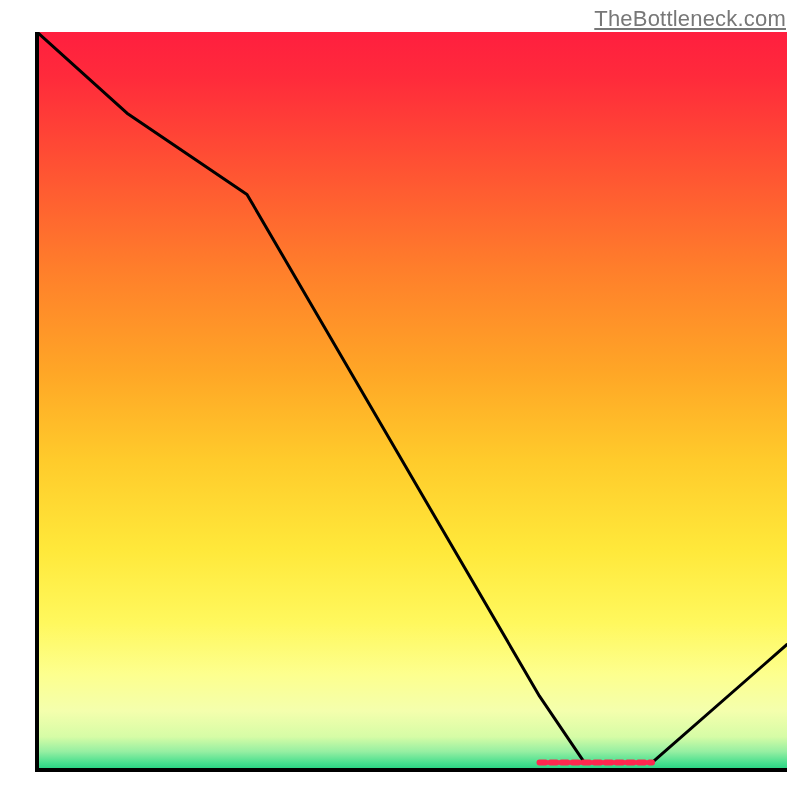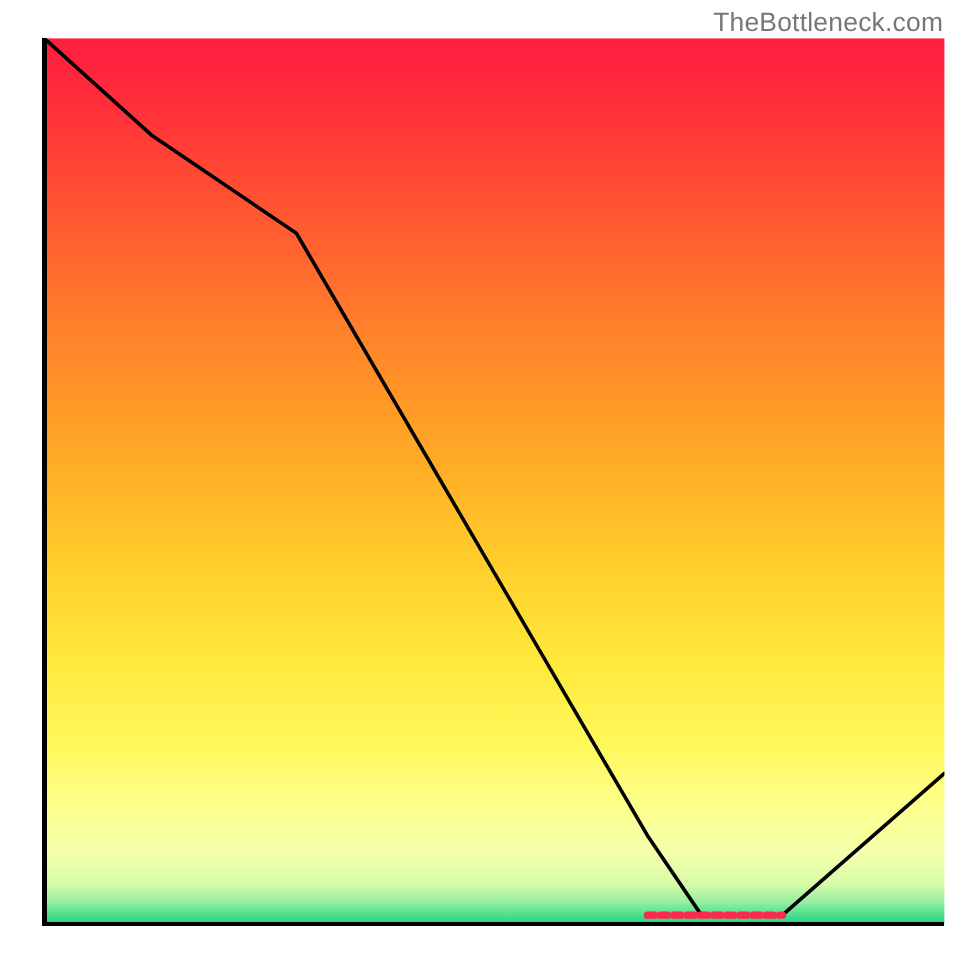--- a/index.html
+++ b/index.html
@@ -16,20 +16,21 @@
     height: 800px;
   }
   .watermark {
     position: absolute;
     top: 6px;
     right: 14px;
     color: #777;
     font-size: 22px;
     font-weight: 400;
     letter-spacing: 0.2px;
+    text-decoration: underline;
   }
   svg {
     position: absolute;
     top: 0;
     left: 0;
   }
   .frame {
     fill: none;
     stroke: #000;
     stroke-width: 3.5;

